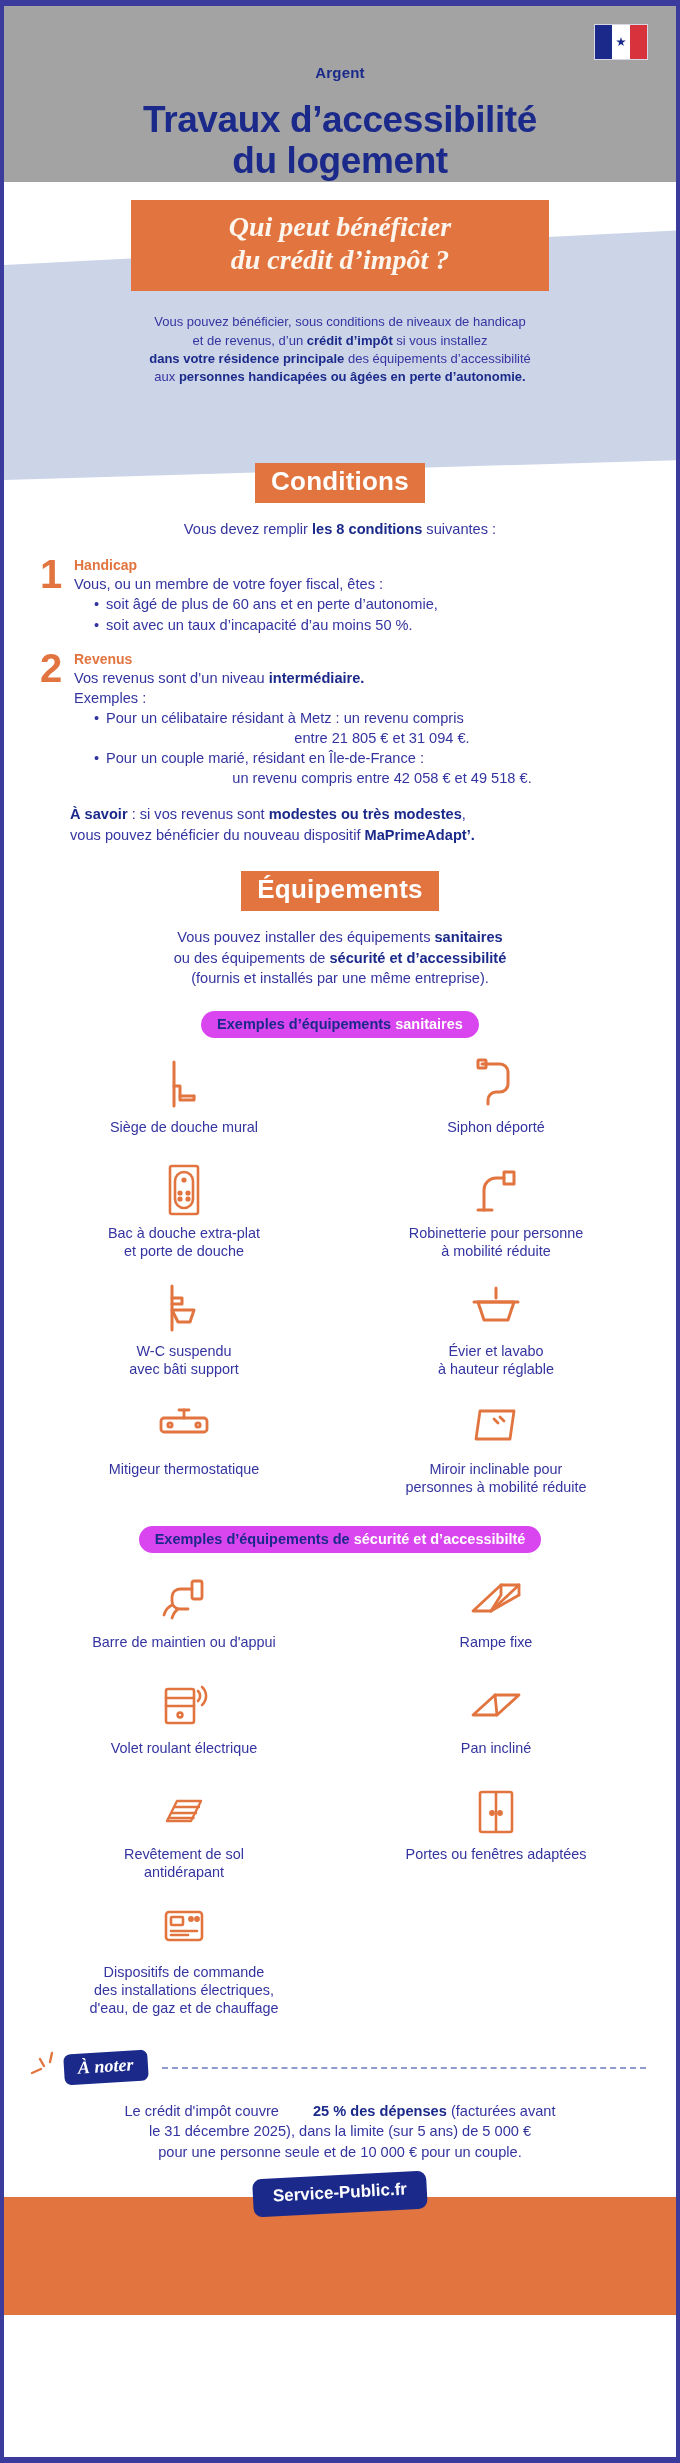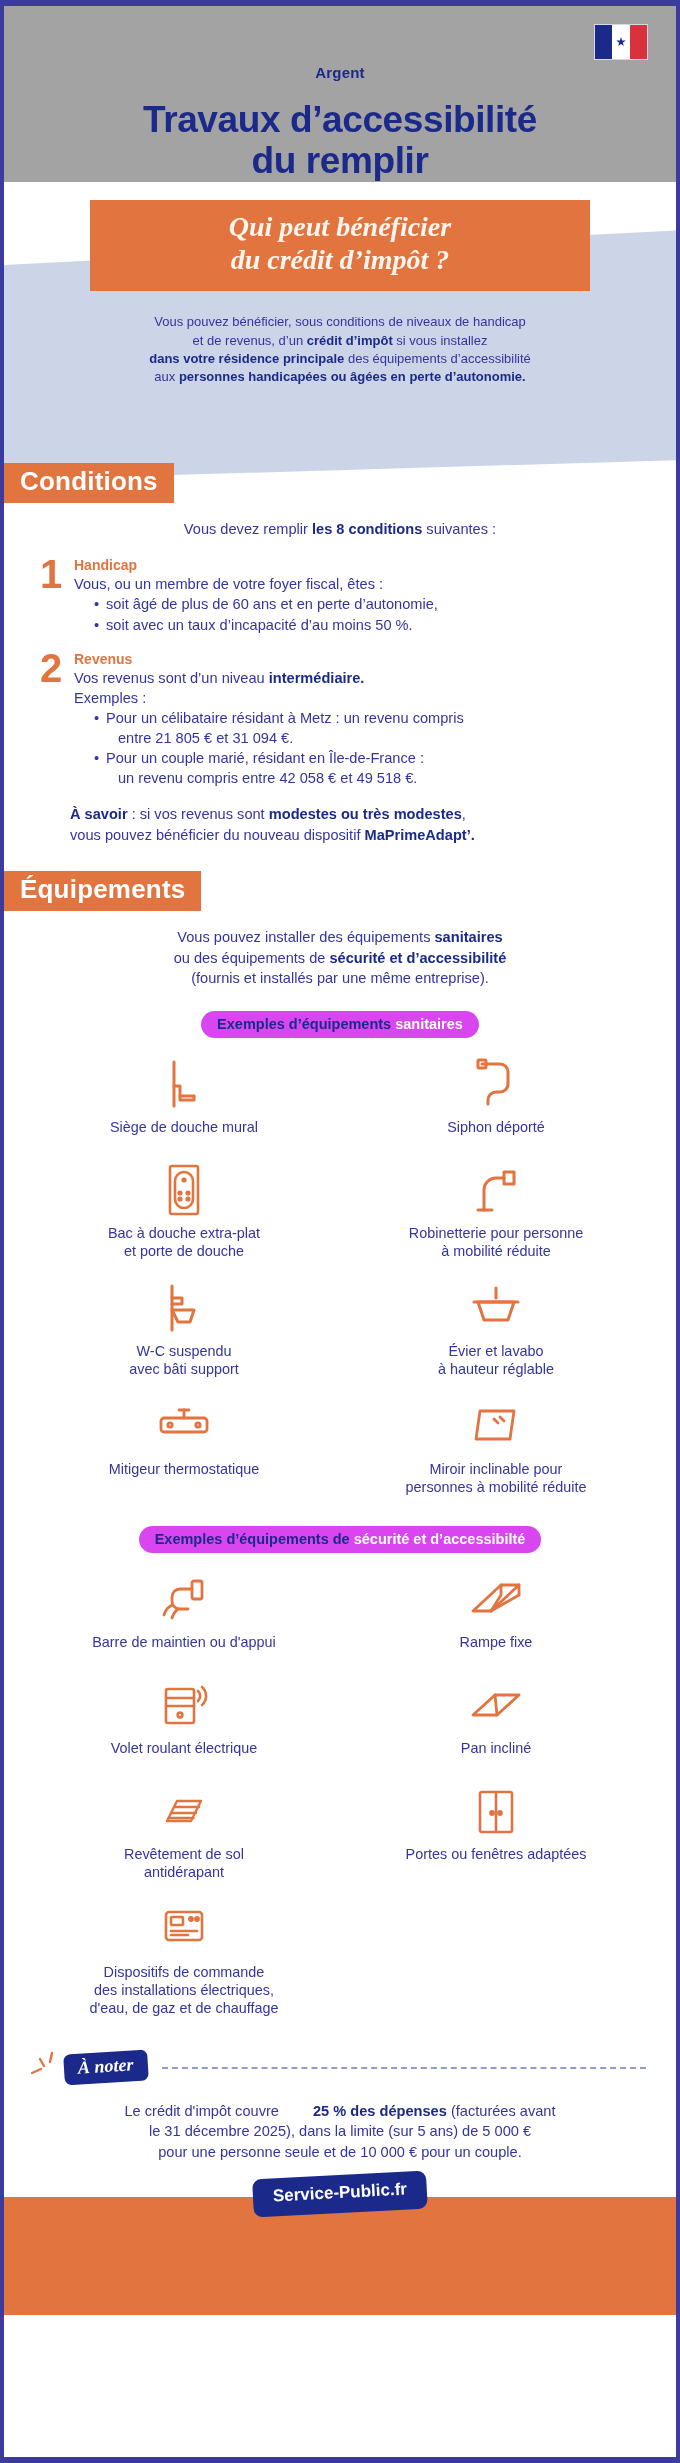--- a/index.html
+++ b/index.html
@@ -85,21 +85,21 @@
     height: 250px;
     background: #ccd4e8;
     clip-path: polygon(0 14%, 100% 0, 100% 92%, 0 100%);
     z-index: 0;
   }
 
   .subtitle-band {
     position: relative;
     z-index: 3;
     margin: 18px auto 0 auto;
-    width: 500px;
+    width: 418px;
     background: #e2753f;
     padding: 10px 14px 14px 14px;
     text-align: center;
   }
   .subtitle-band .line {
     font-family: "Liberation Serif", serif;
     font-style: italic;
     font-weight: bold;
     color: #fdf6ee;
     font-size: 28px;
@@ -113,21 +113,21 @@
     width: 620px;
     text-align: center;
     font-size: 13px;
     line-height: 1.42;
     color: #3434a0;
     padding-bottom: 50px;
   }
   .intro b { font-weight: bold; color: #1b2a8a; }
 
   
-  .sec-title-wrap { margin-top: 26px; position: relative; z-index: 4; }
+  .sec-title-wrap { text-align: center; margin-top: 26px; position: relative; z-index: 4; }
   .sec-title {
     display: inline-block;
     background: #e2753f;
     color: #ffffff;
     font-size: 26px;
     font-weight: bold;
     padding: 3px 16px 6px 16px;
     letter-spacing: 0.2px;
   }
 
@@ -177,21 +177,21 @@
     color: #3434a0;
     position: relative;
     padding-left: 12px;
   }
   .bullets li::before {
     content: "\2022";
     position: absolute;
     left: 0;
     color: #3434a0;
   }
-  .bullets li .cont { display: block; padding-left: 12px; }
+  .bullets li .cont { display: block; padding-left: 12px; text-align: center; }
 
   .a-savoir {
     margin: 16px 30px 0 66px;
     font-size: 14.6px;
     line-height: 1.4;
     color: #3434a0;
   }
   .a-savoir b { font-weight: bold; color: #1b2a8a; }
 
   
@@ -303,21 +303,21 @@
 
   <div class="header">
     <div class="flag-logo">
       <div class="flag-band flag-blue"></div>
       <div class="flag-band flag-white"></div>
       <div class="flag-band flag-red"></div>
     </div>
     <div class="kicker">Argent</div>
     <div class="main-title">
       <div>Travaux d’accessibilité</div>
-      <div>du remplir</div>
+      <div>du logement</div>
     </div>
   </div>
 
   <div class="blue-wedge"></div>
 
   <div class="subtitle-band">
     <div class="line">Qui peut bénéficier</div>
     <div class="line">du crédit d’impôt ?</div>
   </div>
 

